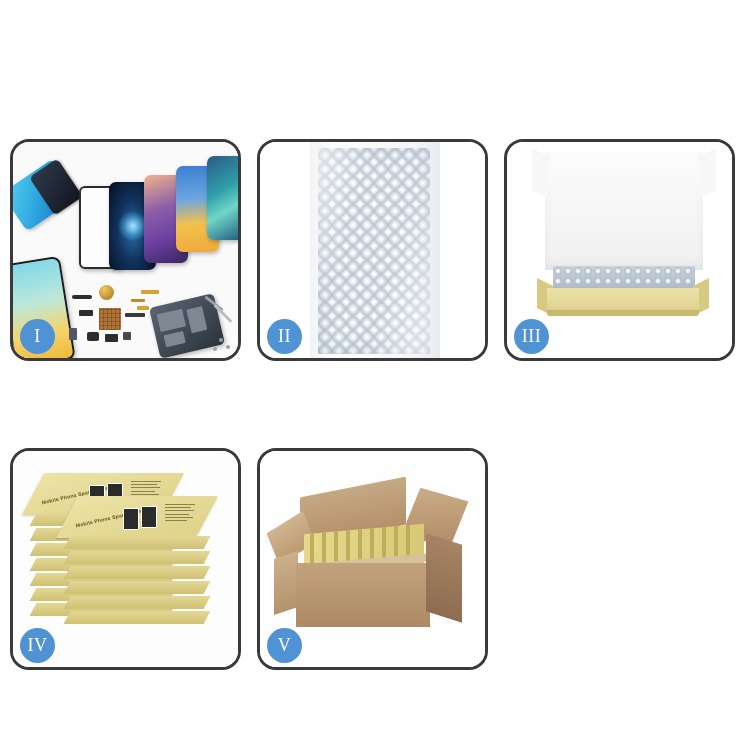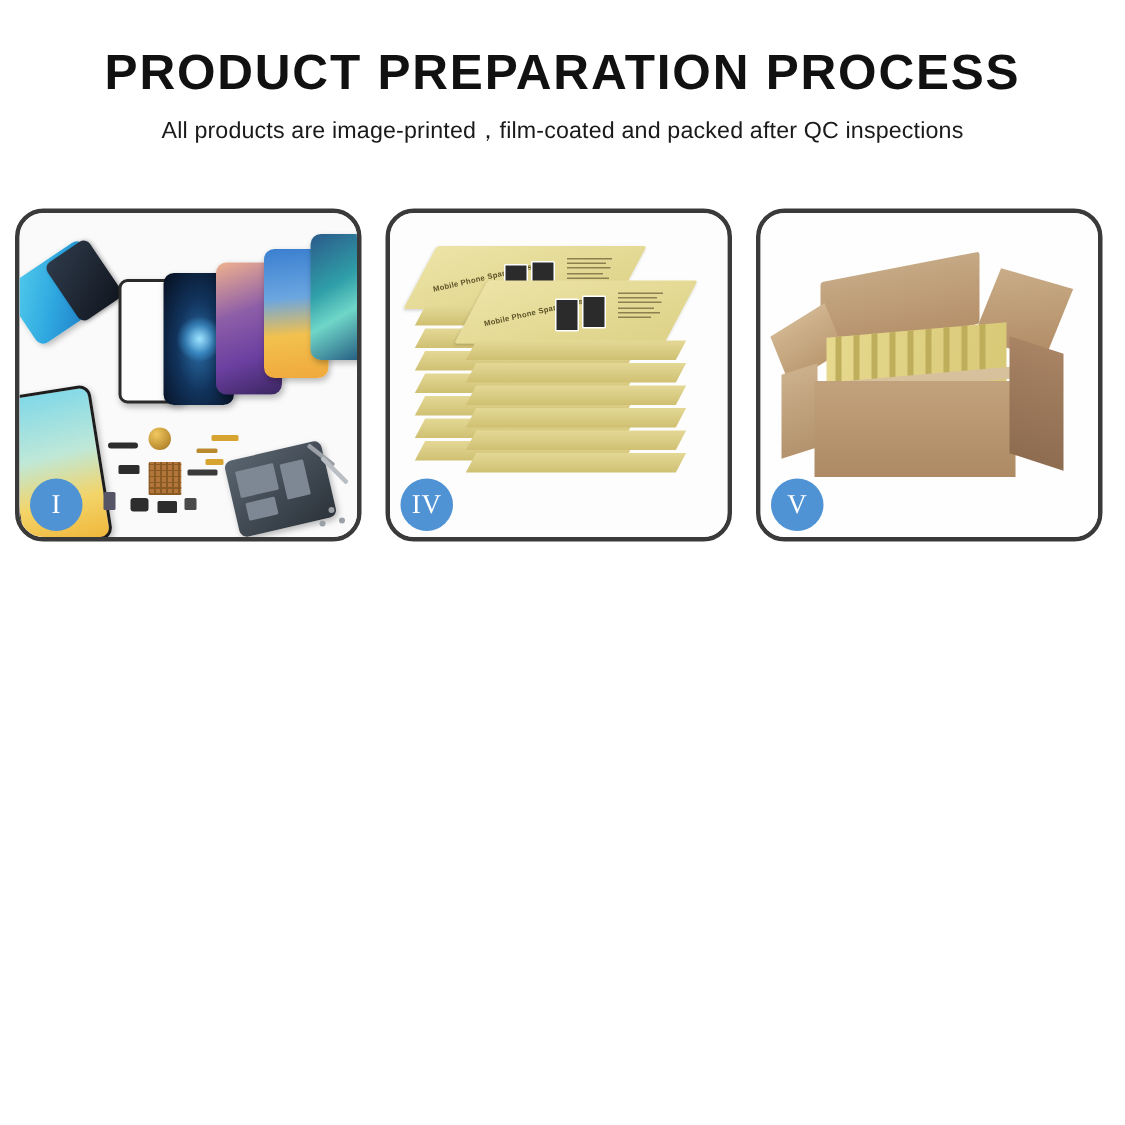--- a/index.html
+++ b/index.html
@@ -269,24 +269,20 @@
   }
   .s-edge{
     position:absolute;left:136px;top:64px;width:2px;height:112px;background:#8d7053;opacity:.6;
   }
 </style>
 </head>
 <body>
 
 <div class="page">
 
-  <div class="header">
-    <div class="title">PRODUCT PREPARATION PROCESS</div>
-    <div class="subtitle">All products are image-printed，film-coated and packed after QC inspections</div>
-  </div>
 
   <div class="grid">
 
     <div class="panel">
       <div class="stage p1">
         <div class="ph ph-a"></div>
         <div class="ph-a2"></div>
         <div class="ph ph-b"></div>
         <div class="ph ph-c">
             <span class="jelly"></span>
@@ -315,21 +311,40 @@
         <div class="part gold" style="left:124px;top:164px;width:12px;height:4px;"></div>
         <div class="screw" style="left:206px;top:196px;"></div>
         <div class="screw" style="left:213px;top:203px;"></div>
         <div class="screw" style="left:200px;top:205px;"></div>
         <div class="part" style="left:190px;top:160px;width:22px;height:3px;background:#9aa0a6;transform:rotate(38deg);"></div>
         <div class="part" style="left:198px;top:170px;width:24px;height:3px;background:#b9bec4;transform:rotate(45deg);"></div>
       </div>
       <div class="badge">I</div>
     </div>
 
-
+    <div class="panel">
+      <div class="stage p2">
+        <div class="wrapsheet"></div>
+        <div class="bubbles"></div>
+        <div class="wrapshine"></div>
+      </div>
+      <div class="badge">II</div>
+    </div>
+
+    <div class="panel">
+      <div class="stage p3">
+        <div class="m-lid"></div>
+        <div class="m-inner"></div>
+        <div class="m-left"></div>
+        <div class="m-right"></div>
+        <div class="m-front"></div>
+        <div class="m-base"></div>
+      </div>
+      <div class="badge">III</div>
+    </div>
 
     <div class="panel">
       <div class="stage p4">
 
         <div class="sk" style="left:-6px;top:22px;">
           <div class="sk-top" style="left:26px;top:0;">
             <div style="transform:skew(28deg,0);position:absolute;inset:0;">
               <div class="lbl" style="left:8px;top:19px;">Mobile Phone Spare Parts</div>
               <div class="thumb" style="left:56px;top:12px;width:14px;height:20px;"></div>
               <div class="thumb" style="left:74px;top:10px;width:14px;height:20px;"></div>

